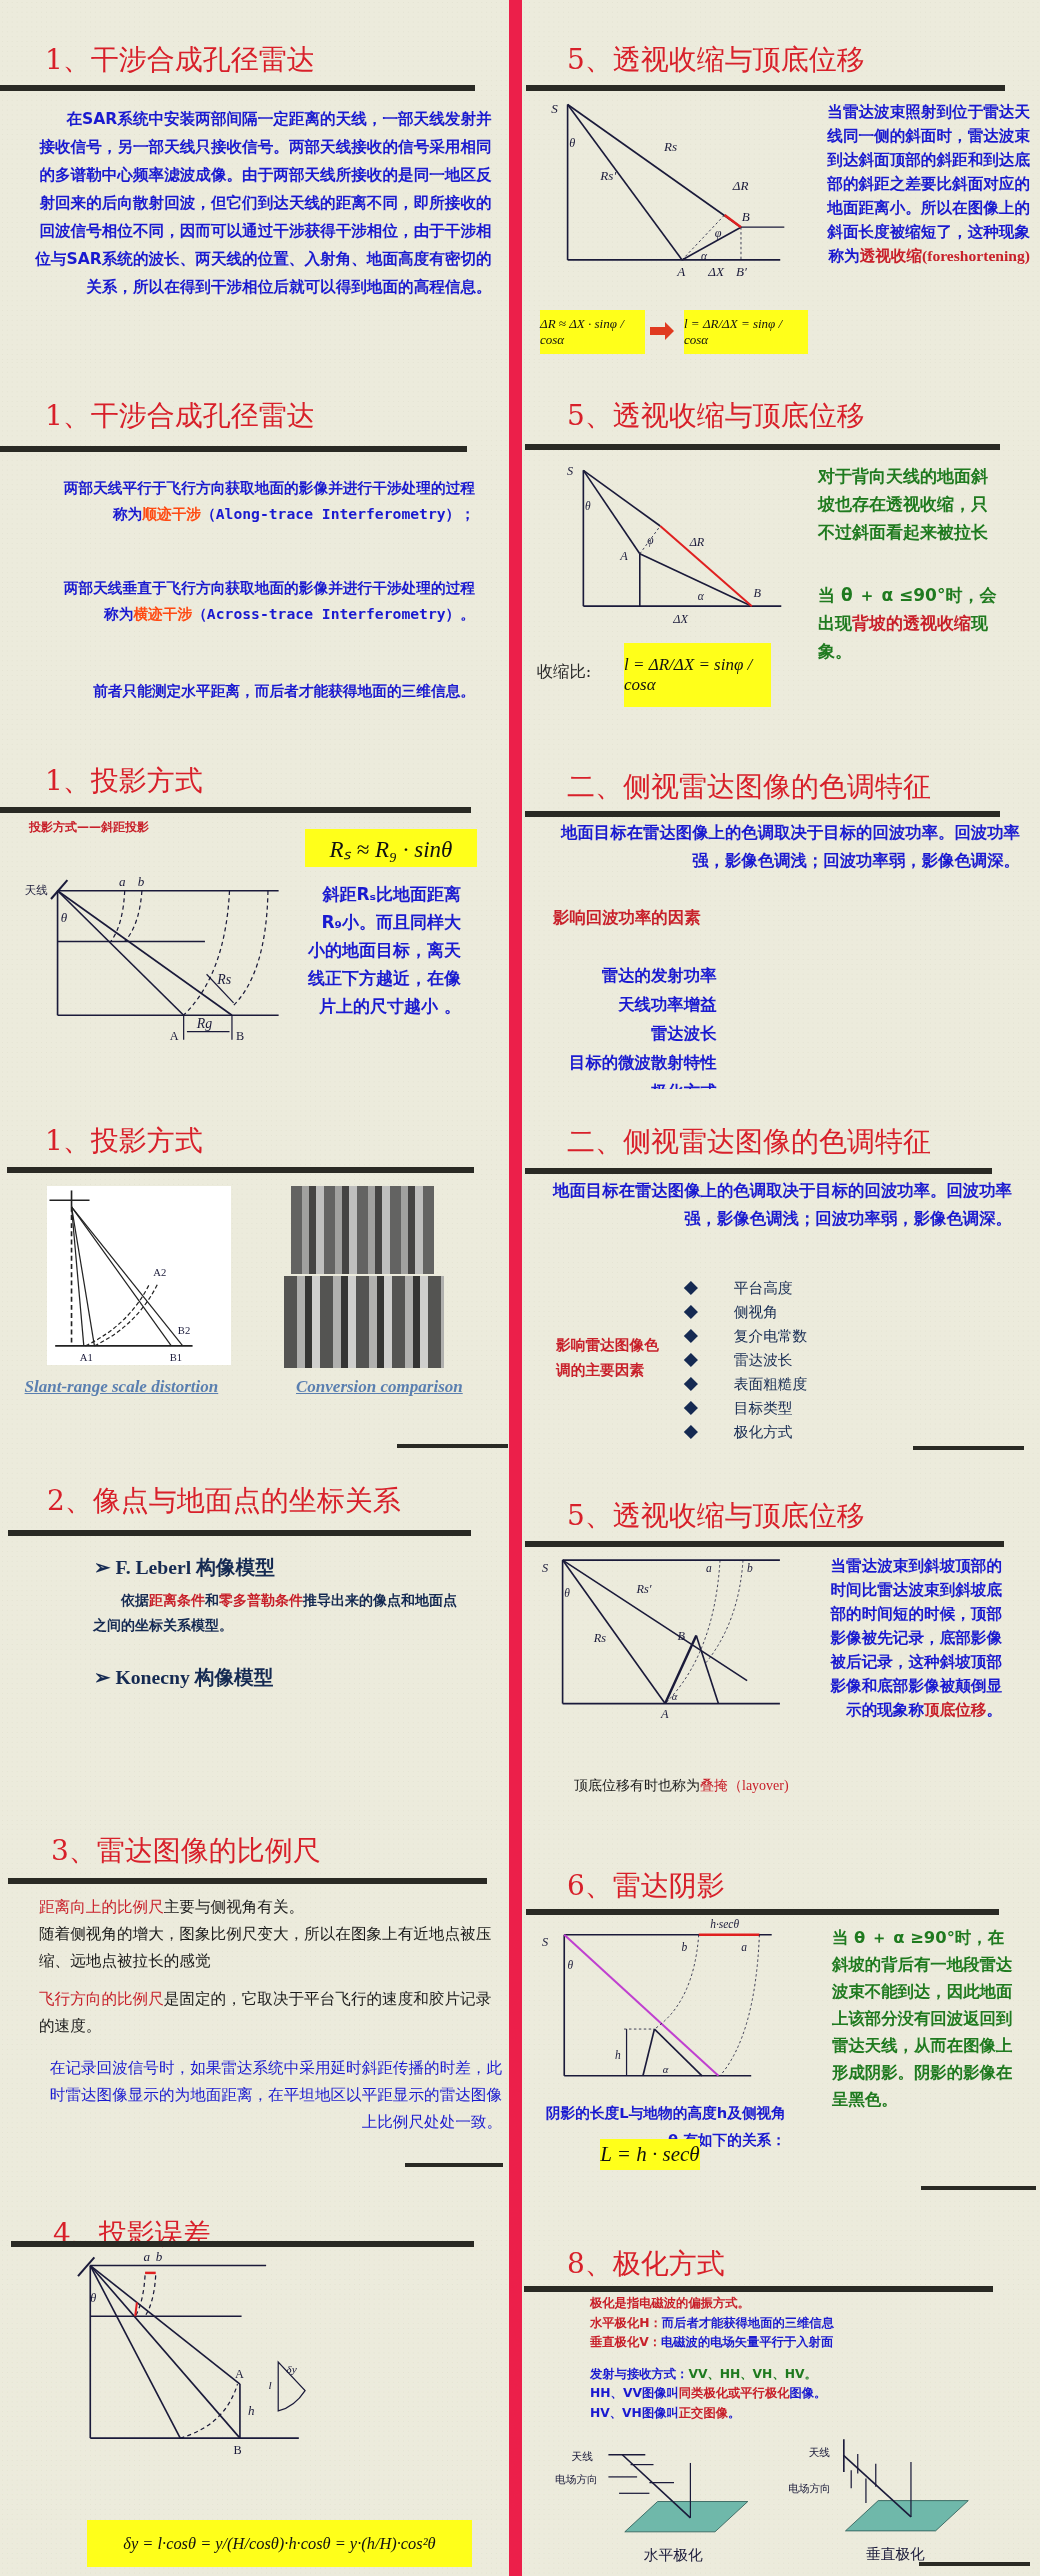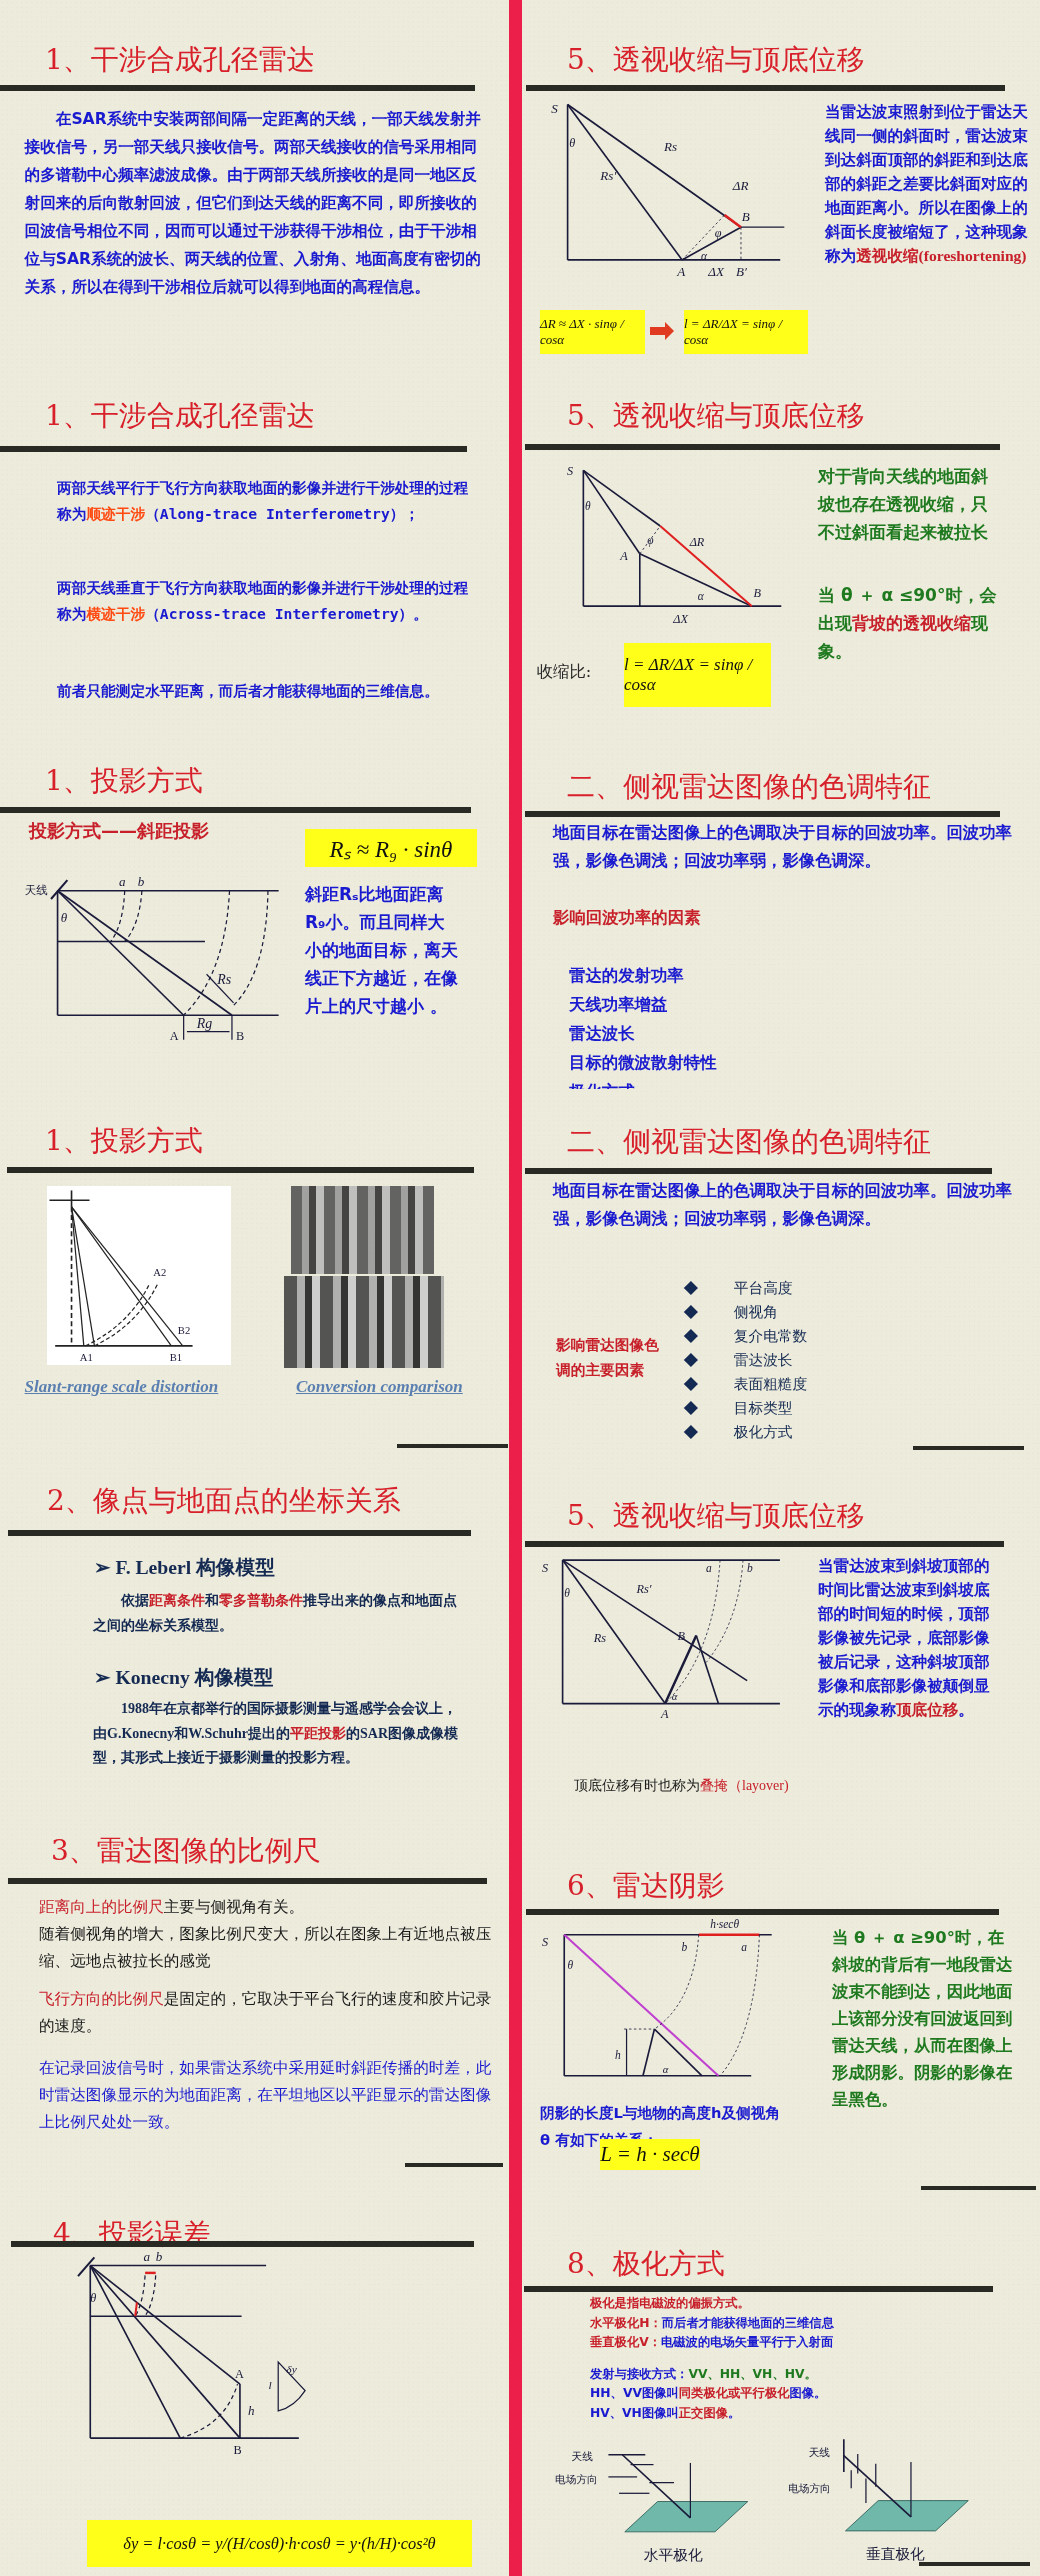--- a/index.html
+++ b/index.html
@@ -9,21 +9,21 @@
   .col-left { left:0; width:509px; }
   .col-right { left:522px; width:518px; }
   .divider { position:absolute; left:509px; top:0; width:13px; height:2576px; background:#ec1f4a; }
   .slide { position:absolute; left:0; width:100%; background:#ecebdc;
            background-image: radial-gradient(#e4e3d2 0.8px, transparent 0.8px);
            background-size: 4.9px 4.9px; overflow:hidden; }
   .slide-title { position:absolute; left:45px; font-family:"DejaVu Serif", serif; color:#d8202a;
                  font-size:28px; white-space:nowrap; }
   .title-rule { position:absolute; left:0; height:5.7px; background:#2a2a24; }
   .end-rule { position:absolute; height:4.1px; background:#2a2a24; }
-  .blue { color:#1a1ad0; }
+  .blue { color:#1a1ad0;text-align:right; }
   .red { color:#c8202a; }
   .orange { color:#ff4a12; }
   .green { color:#1f7a1f; }
   .navy { color:#152a52; }
   .dark { color:#1b1b1b; }
   .txt { position:absolute; font-weight:bold; }
   .formula { position:absolute; background:#ffff1a; font-family:"Liberation Serif", serif;
              font-style:italic; display:flex; align-items:center; justify-content:center; color:#111; }
   .mono { font-family:"DejaVu Sans Mono", monospace; font-weight:bold; }
   svg { position:absolute; overflow:visible; }
@@ -52,21 +52,21 @@
     </div>
     <div class="txt blue" style="left:57px;top:215px;width:418px;font-size:14.7px;line-height:26px">
       <span>两部天线垂直于飞行方向获取地面的影像并进行干涉处理的过程称为</span><span class="orange">横迹干涉</span><span class="mono">（Across-trace Interferometry）。</span>
     </div>
     <div class="txt blue" style="left:57px;top:318px;width:418px;font-size:14.7px;line-height:26px">前者只能测定水平距离，而后者才能获得地面的三维信息。</div>
   </section>
 
   <section class="slide" style="top:737px;height:352px">
     <div class="slide-title" style="top:24.6px">1、投影方式</div>
     <div class="title-rule" style="top:70px;width:471px"></div>
-    <div class="txt red" style="left:29px;top:82px;font-size:18px">投影方式——斜距投影</div>
+    <div class="txt red" style="left:29px;top:82px;font-size:12px">投影方式——斜距投影</div>
     <div class="formula" style="left:305px;top:92px;width:172px;height:38px;font-size:23px">Rₛ ≈ R₉ · sinθ</div>
     <svg style="left:33px;top:139px" width="262" height="172" viewBox="0 0 320 210">
       <line x1="30" y1="18" x2="300" y2="18" stroke="#1a1a3a" stroke-width="2"></line>
       <line x1="30" y1="80" x2="210" y2="80" stroke="#1a1a3a" stroke-width="2"></line>
       <line x1="30" y1="170" x2="300" y2="170" stroke="#1a1a3a" stroke-width="2"></line>
       <line x1="30" y1="18" x2="30" y2="170" stroke="#1a1a3a" stroke-width="2"></line>
       <line x1="22" y1="28" x2="42" y2="5" stroke="#1a1a3a" stroke-width="2.5"></line>
       <line x1="30" y1="18" x2="184" y2="170" stroke="#1a1a3a" stroke-width="2"></line>
       <line x1="30" y1="18" x2="243" y2="170" stroke="#1a1a3a" stroke-width="2"></line>
       <path d="M112 18 Q110 60 95 80" stroke="#1a1a3a" stroke-width="1.5" fill="none" stroke-dasharray="5,4"></path>
@@ -116,23 +116,20 @@
   </section>
 
   <section class="slide" style="top:1466px;height:356px">
     <div class="slide-title" style="top:16.4px;left:47px">2、像点与地面点的坐标关系</div>
     <div class="title-rule" style="top:64px;width:463px;left:8.2px"></div>
     <div class="txt navy" style="left:94px;top:88px;font-family:'Liberation Serif',serif;font-size:19.7px">➢ <span>F. Leberl 构像模型</span></div>
     <div class="txt navy" style="left:93px;top:123px;width:373px;font-family:'Liberation Serif',serif;font-size:14px;line-height:24.6px;text-indent:2em">
       <span>依据</span><span class="red">距离条件</span><span>和</span><span class="red">零多普勒条件</span><span>推导出来的像点和地面点之间的坐标关系模型。</span>
     </div>
     <div class="txt navy" style="left:94px;top:198px;font-family:'Liberation Serif',serif;font-size:19.7px">➢ <span>Konecny 构像模型</span></div>
-    <div class="txt navy" style="left:93px;top:231px;width:373px;font-family:'Liberation Serif',serif;font-size:14px;line-height:24.6px;text-indent:2em">
-      <span>1988年在京都举行的国际摄影测量与遥感学会会议上，由G.Konecny和W.Schuhr提出的</span><span class="red">平距投影</span><span>的SAR图像成像模型，其形式上接近于摄影测量的投影方程。</span>
-    </div>
   </section>
 
   <section class="slide" style="top:1822px;height:373px">
     <div class="slide-title" style="top:9.8px;left:51px">3、雷达图像的比例尺</div>
     <div class="title-rule" style="top:56px;width:479px;left:8.2px"></div>
     <div class="txt dark" style="left:39px;top:72px;width:463px;font-size:15.6px;line-height:27px;font-weight:normal">
       <span class="red">距离向上的比例尺</span><span>主要与侧视角有关。</span><br><span>随着侧视角的增大，图象比例尺变大，所以在图象上有近地点被压缩、远地点被拉长的感觉</span>
     </div>
     <div class="txt dark" style="left:39px;top:164px;width:463px;font-size:15.6px;line-height:27px;font-weight:normal">
       <span class="red">飞行方向的比例尺</span><span>是固定的，它取决于平台飞行的速度和胶片记录的速度。</span>

